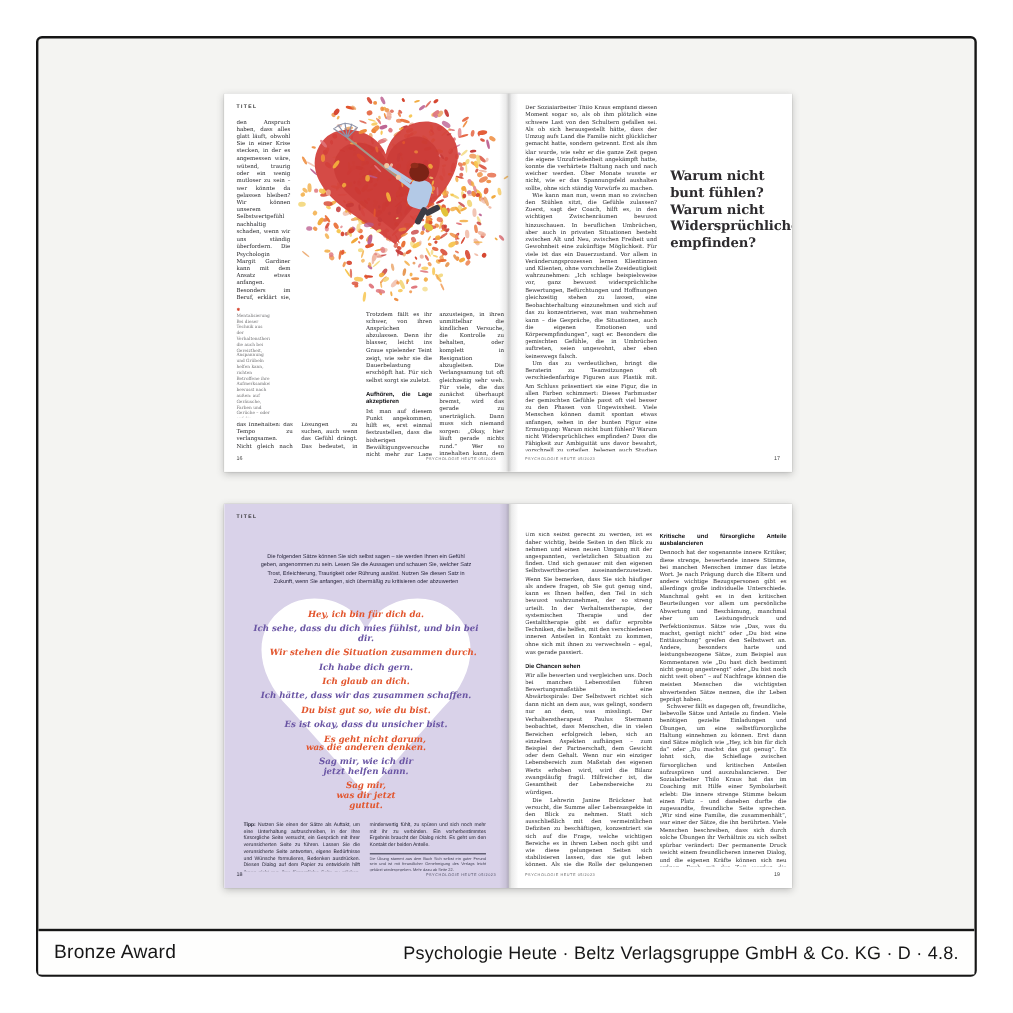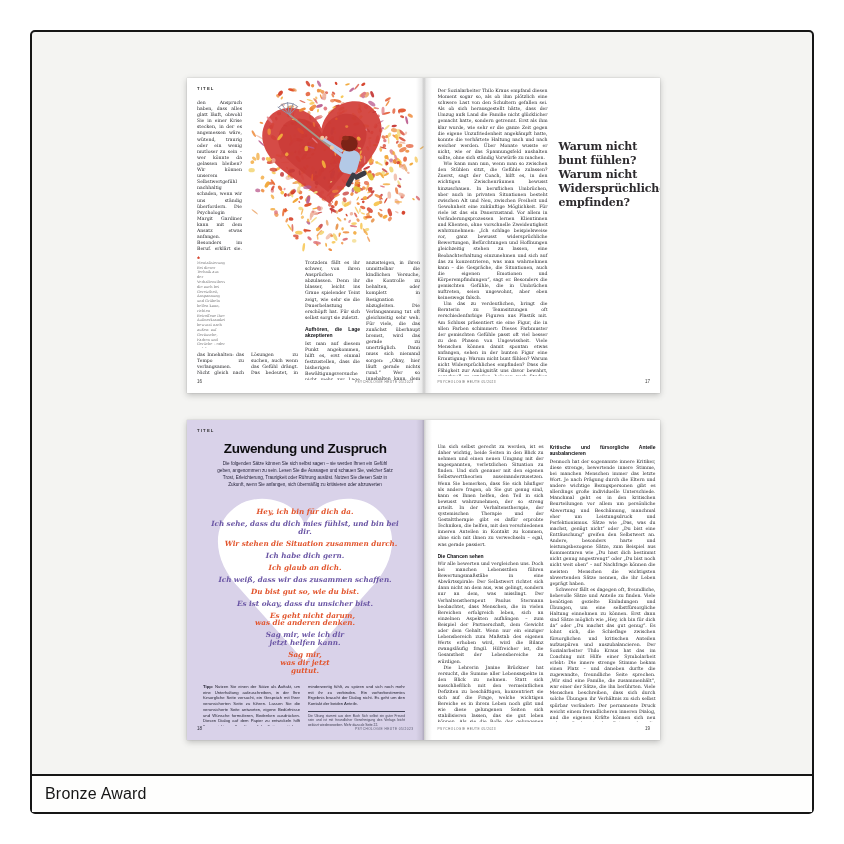--- a/index.html
+++ b/index.html
@@ -717,34 +717,33 @@
       <div class="pagenum" style="right:10px;">17</div>
     </div>
 
     <div class="gutter"></div>
   </div>
 
   <div class="spread spread-bottom">
 
     <div class="page lavender">
       <div class="kicker">TITEL</div>
-      <div class="lav-title">Zuwendung und Zuspruch</div>
       <div class="lav-intro">Die folgenden Sätze können Sie sich selbst sagen – sie werden Ihnen ein Gefühl geben, angenommen zu sein. Lesen Sie die Aussagen und schauen Sie, welcher Satz Trost, Erleichterung, Traurigkeit oder Rührung auslöst. Nutzen Sie diesen Satz in Zukunft, wenn Sie anfangen, sich übermäßig zu kritisieren oder abzuwerten</div>
 
       <div class="heart-wrap">
         <svg viewBox="0 0 200 188" width="200" height="188">
           <path d="M100 40 C 93 16, 56 4, 32 20 C 4 39, 8 76, 36 104 L100 176 L164 104 C 192 76, 196 39, 168 20 C 144 4, 107 16, 100 40 Z" fill="#ffffff"></path>
         </svg>
         <div class="heart-lines">
             <div class="heart-line" style="color: rgb(226, 85, 45);">Hey, ich bin für dich da.</div>
             <div class="heart-line" style="color: rgb(106, 85, 164);">Ich sehe, dass du dich mies fühlst, und bin bei dir.</div>
             <div class="heart-line" style="color: rgb(226, 85, 45); padding-left: 12px;">Wir stehen die Situation zusammen durch.</div>
             <div class="heart-line" style="color: rgb(106, 85, 164);">Ich habe dich gern.</div>
             <div class="heart-line" style="color: rgb(226, 85, 45);">Ich glaub an dich.</div>
-            <div class="heart-line" style="color: rgb(106, 85, 164);">Ich weiß, dass wir das zusammen schaffen.</div>
+            <div class="heart-line" style="color: rgb(106, 85, 164);">Ich hätte, dass wir das zusammen schaffen.</div>
             <div class="heart-line" style="color: rgb(226, 85, 45);">Du bist gut so, wie du bist.</div>
             <div class="heart-line" style="color: rgb(106, 85, 164);">Es ist okay, dass du unsicher bist.</div>
             <div class="heart-line" style="color: rgb(226, 85, 45); text-align: right;">Es geht nicht darum,
 was die anderen denken.</div>
             <div class="heart-line" style="color: rgb(106, 85, 164);">Sag mir, wie ich dir
 jetzt helfen kann.</div>
             <div class="heart-line" style="color: rgb(226, 85, 45);">Sag mir,
 was dir jetzt
 guttut.</div>
           </div>
@@ -782,14 +781,15 @@
       </div>
       <div class="pagefoot" style="left:14px;">Psychologie Heute  05/2023</div>
       <div class="pagenum" style="right:10px;">19</div>
     </div>
 
     <div class="gutter"></div>
   </div>
 
   <div class="caption-bar">
     <div class="caption-award">Bronze Award</div>
+    <div class="caption-credit">Psychologie Heute · Beltz Verlagsgruppe GmbH &amp; Co. KG · D · 4.8.</div>
   </div>
 </div>
 
 </body></html>

